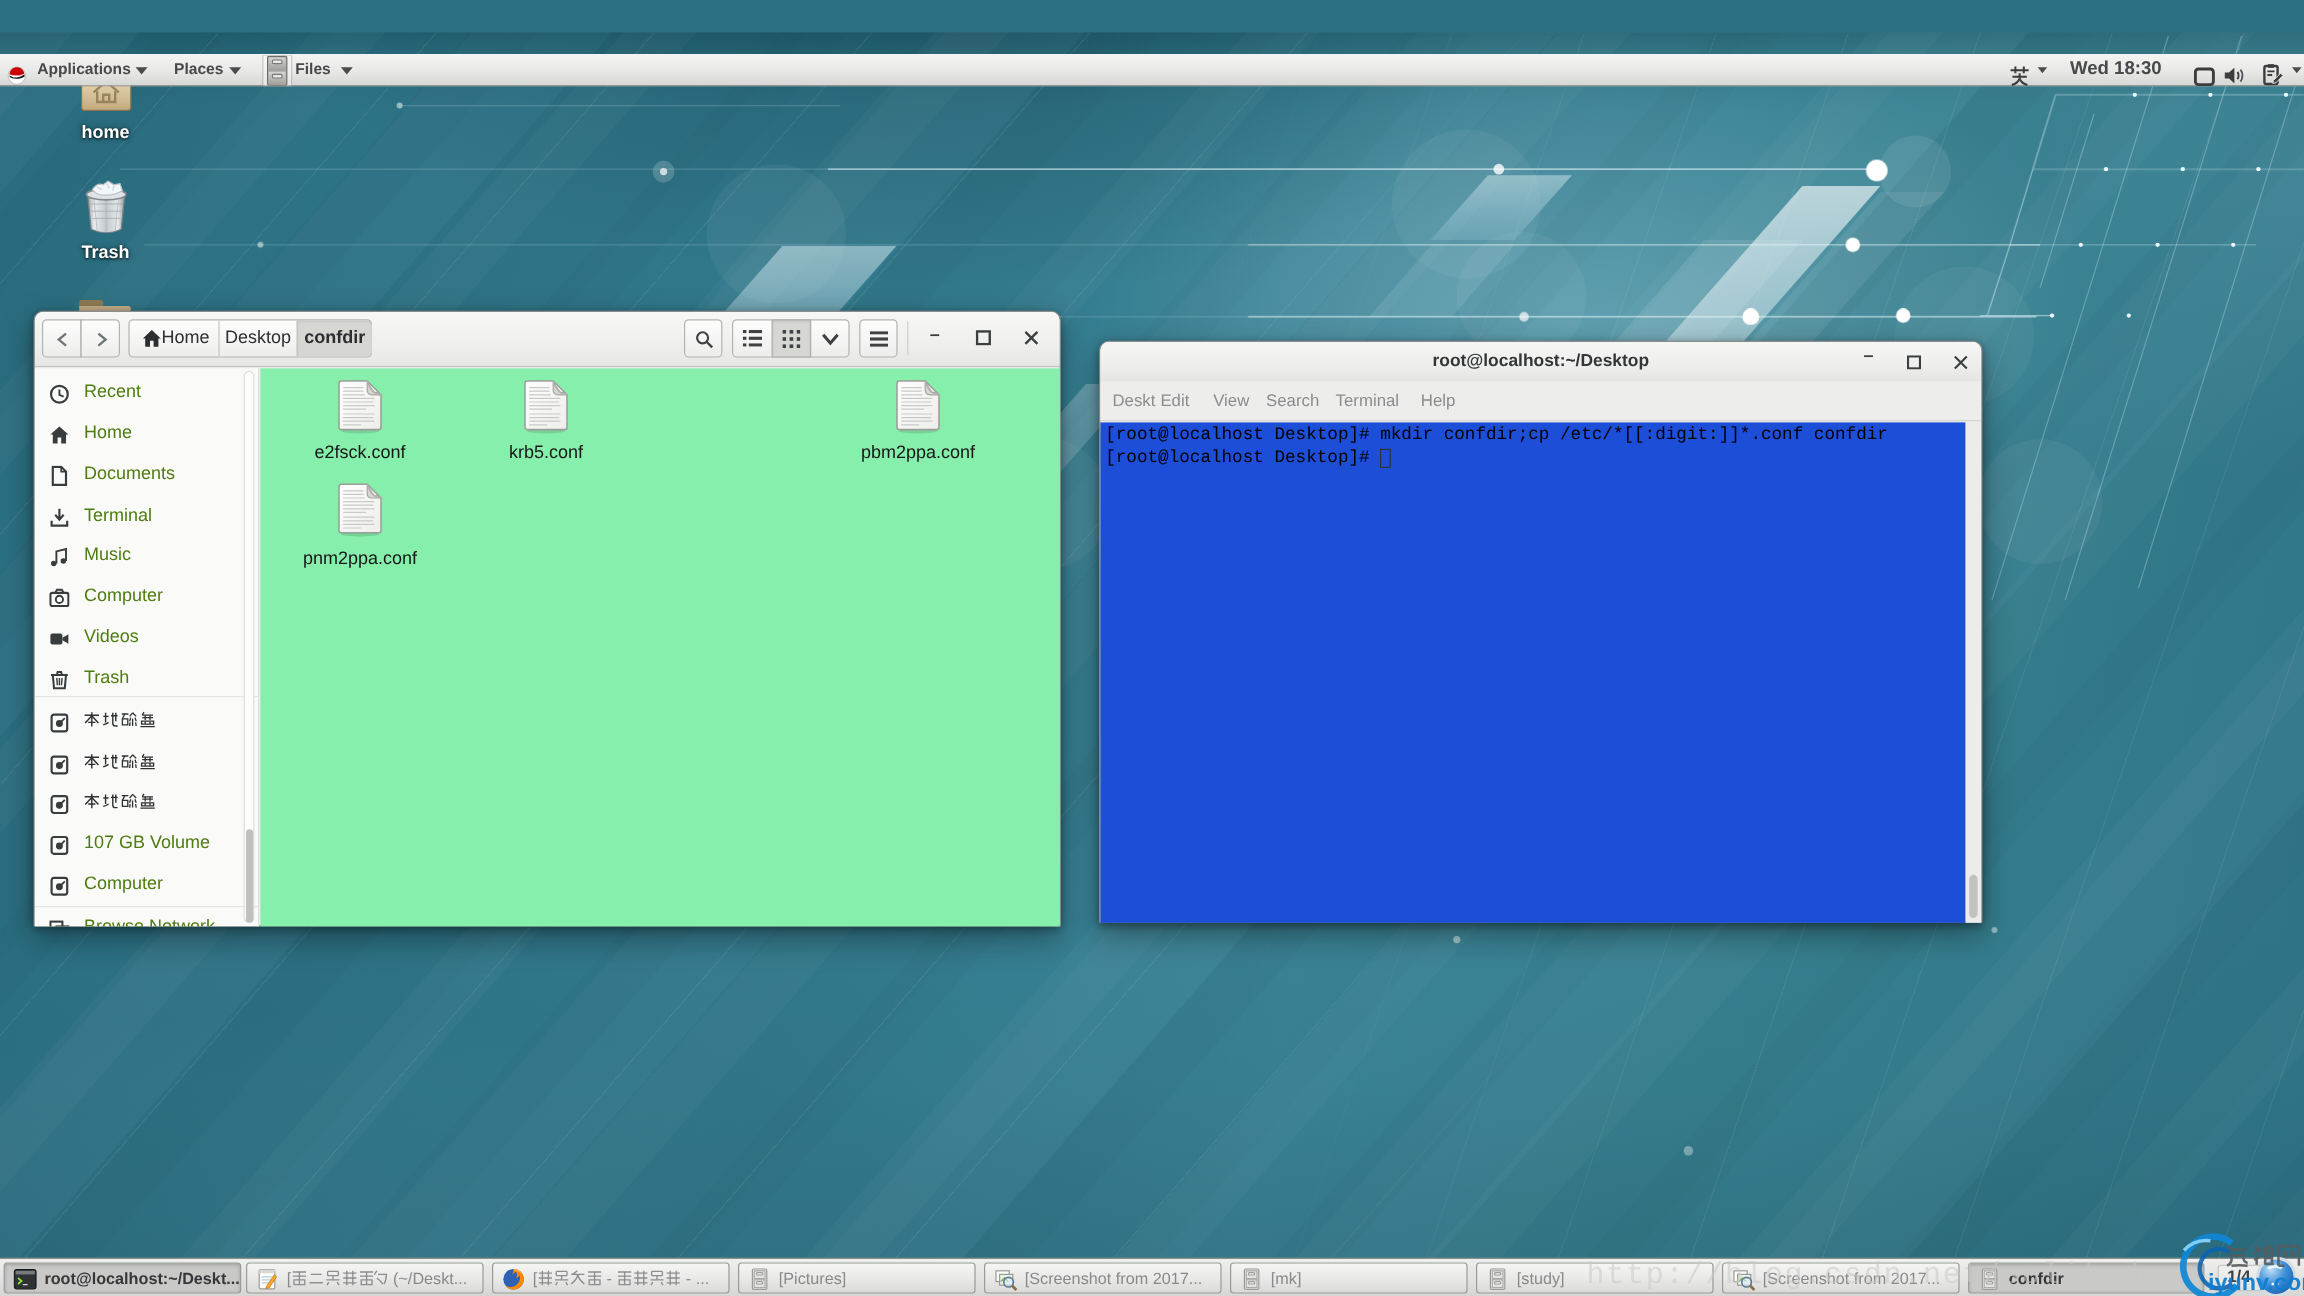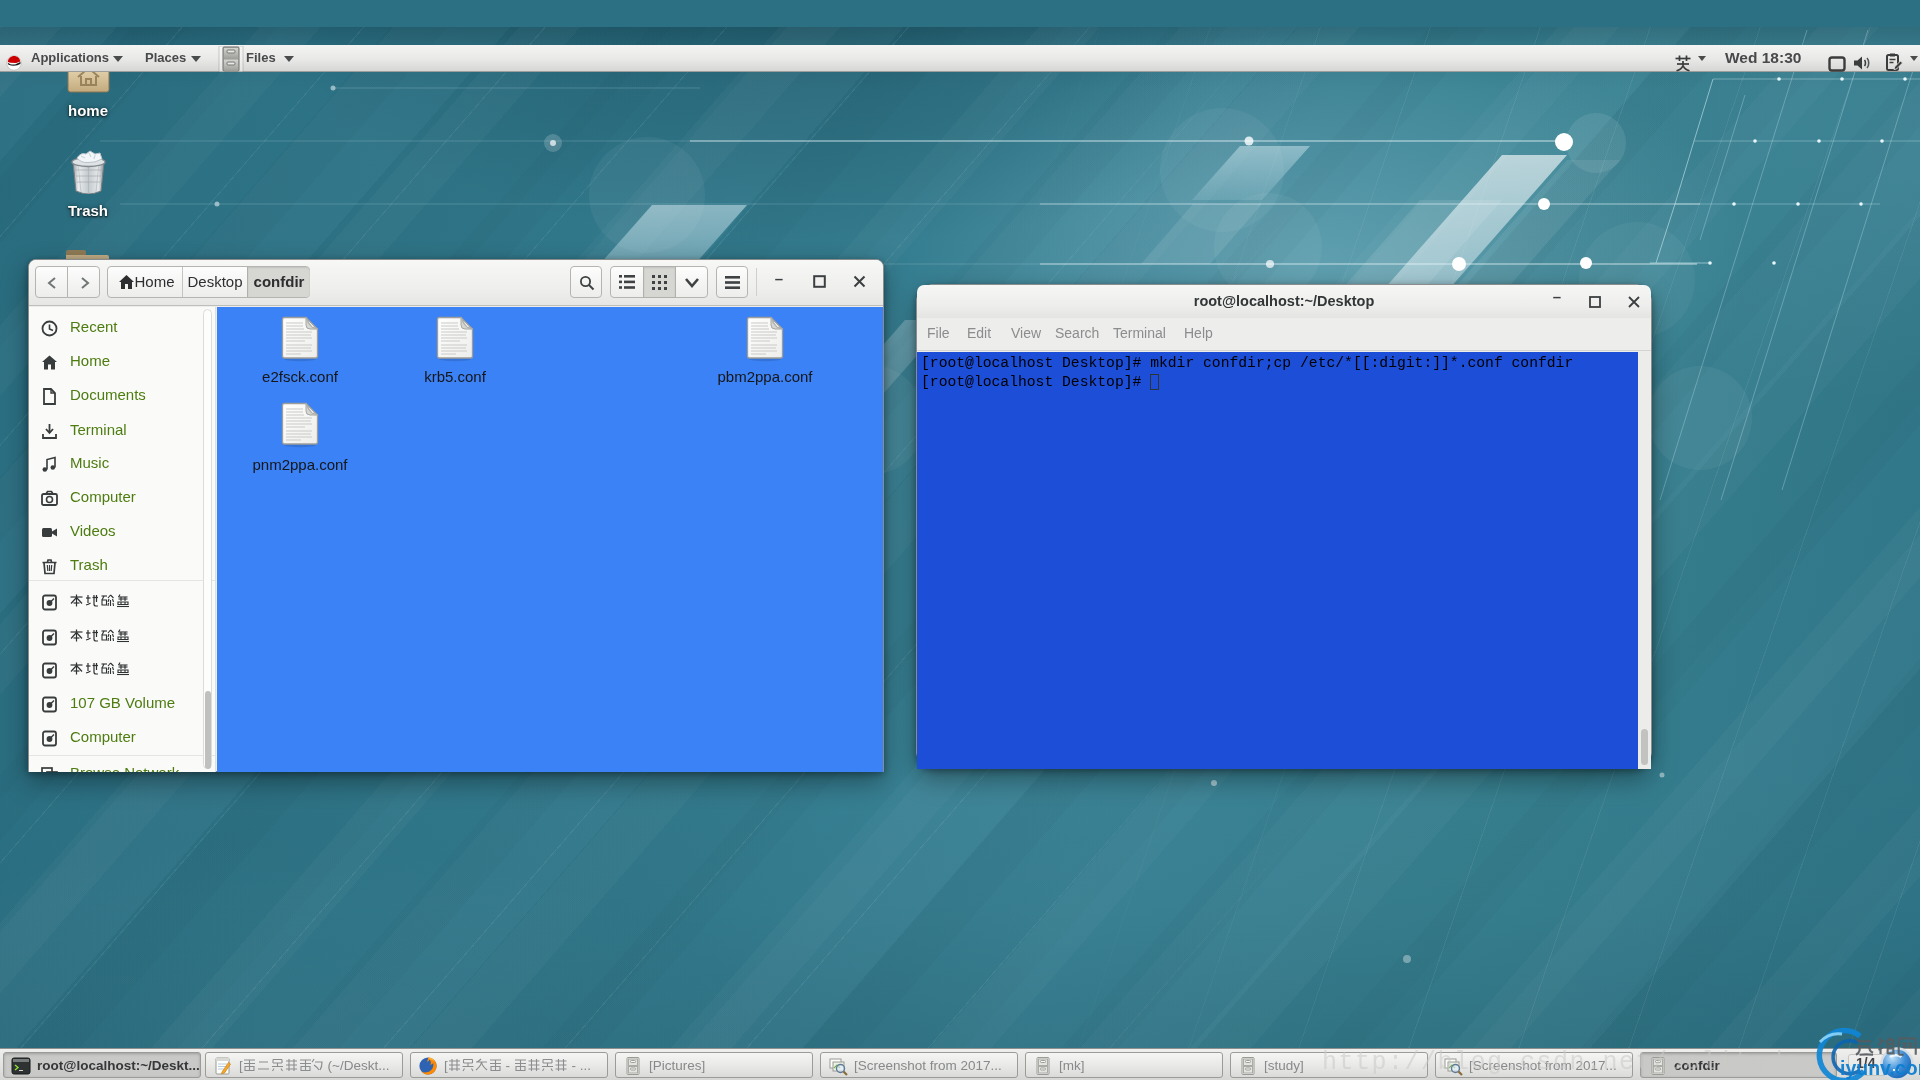--- a/index.html
+++ b/index.html
@@ -52,25 +52,25 @@
     background:linear-gradient(180deg,#f7f7f6 0%, #efefee 60%, #e6e6e4 100%);
     border-bottom:1px solid #bebebb; }
   .tbtn { position:absolute; top:6px; height:32px; background:linear-gradient(180deg,#fdfdfd,#ededeb);
     border:1px solid #b4b4b0; border-radius:4px; }
   .bseg { position:absolute; top:0; height:30px; line-height:30px; font-size:15px; color:#2c2e2f; text-align:center; }
   #fside { position:absolute; left:0; top:47px; width:187px; height:465px; background:#fafaf9; border-right:1px solid #dededc; overflow:hidden; }
   .srow { position:absolute; left:0; width:186px; height:34px; }
   .srow > svg { position:absolute; left:12px; top:9px; }
   .srow .t { position:absolute; left:41px; top:7px; font-size:15px; color:#4d7c0f; } .srow .t svg { display:inline-block; vertical-align:-2px; }
   .ssep { position:absolute; left:0; width:186px; border-top:1px solid #e4e4e2; }
-  #fcontent { position:absolute; left:188px; top:47px; width:666px; height:465px; background:#3b82f6; }
+  #fcontent { position:absolute; left:188px; top:47px; width:666px; height:465px; background:#86efac; }
   .ficon { position:absolute; width:156px; text-align:center; font-size:15px; color:#161616; }
 
   
-  #twin { left:916px; top:284px; width:736px; height:485px;border-radius:18px; }
+  #twin { left:916px; top:284px; width:736px; height:485px; }
   #thead { position:absolute; left:0; top:0; width:734px; height:33px; border-radius:7px 7px 0 0;
     background:linear-gradient(180deg,#f6f6f5 0%, #eeeeec 60%, #e4e4e2 100%); }
   #tmenu { position:absolute; left:0; top:33px; width:734px; height:33px; background:#ededeb; border-bottom:1px solid #d4d4d1;
     font-size:14px; color:#8a8c8d; }
   #tmenu span { position:absolute; top:7px; }
   #tbody { position:absolute; left:0; top:67px; width:721px; height:417px; background:#1d4ed8;
     font-family:"Liberation Mono", monospace; font-size:14.7px; line-height:18.7px; color:#000; white-space:pre; }
   #tscroll { position:absolute; left:721px; top:67px; width:13px; height:417px; background:#ececea; }
   #tthumb { position:absolute; left:3px; top:377px; width:7px; height:36px; background:#c2c2c0; border-radius:4px; }
 
@@ -497,21 +497,21 @@
     <div class="abs" style="left:0;top:0;width:734px;height:33px;text-align:center;line-height:33px;font-size:14.5px;font-weight:bold;color:#323637">root@localhost:~/Desktop</div>
     <div class="abs titleglyph" style="left:632px;top:3px;width:16px;text-align:center;font-size:15px;font-weight:bold">–</div>
     <svg class="abs" style="left:672px;top:11px" width="12" height="12" viewBox="0 0 12 12">
         <rect x="1" y="1" width="10" height="10" fill="none" stroke="#3c3f40" stroke-width="1.8"></rect>
       </svg>
     <svg class="abs" style="left:711px;top:11px" width="12" height="12" viewBox="0 0 12 12">
         <path d="M1 1 L11 11 M11 1 L1 11" stroke="#3c3f40" stroke-width="1.8" fill="none"></path>
       </svg>
   </div>
   <div id="tmenu">
-    <span style="left:10px">File</span>
+    <span style="left:10px">Deskt</span>
     <span style="left:50px">Edit</span>
     <span style="left:94px">View</span>
     <span style="left:138px">Search</span>
     <span style="left:196px">Terminal</span>
     <span style="left:267px">Help</span>
   </div>
   <div id="tbody"><span style="position:absolute;left:4px;top:2px">[root@localhost Desktop]# mkdir confdir;cp /etc/*[[:digit:]]*.conf confdir
 [root@localhost Desktop]# </span><span class="abs" style="left:233px;top:21.5px;width:9px;height:16px;border:1px solid #2e3436"></span></div>
   <div id="tscroll">
       <div id="tthumb"></div>

